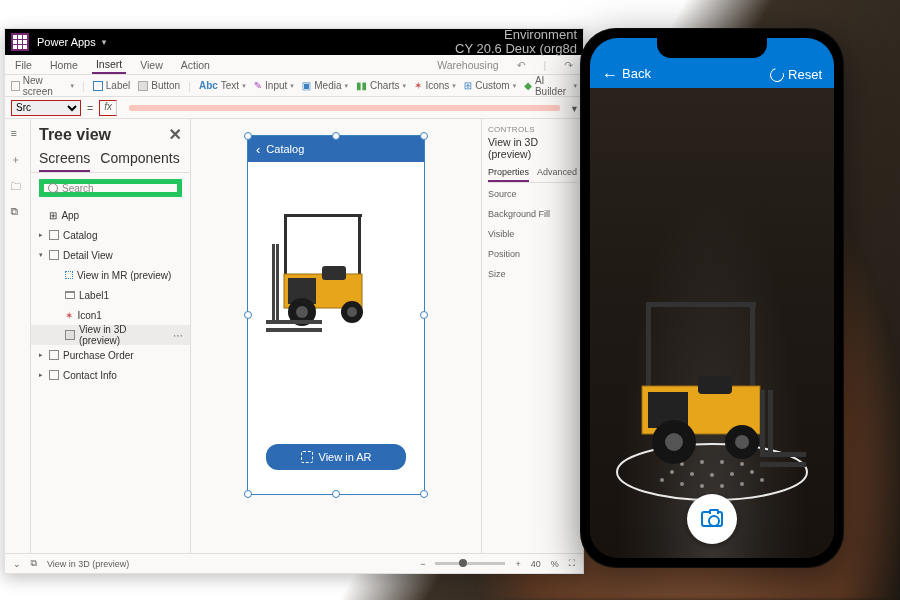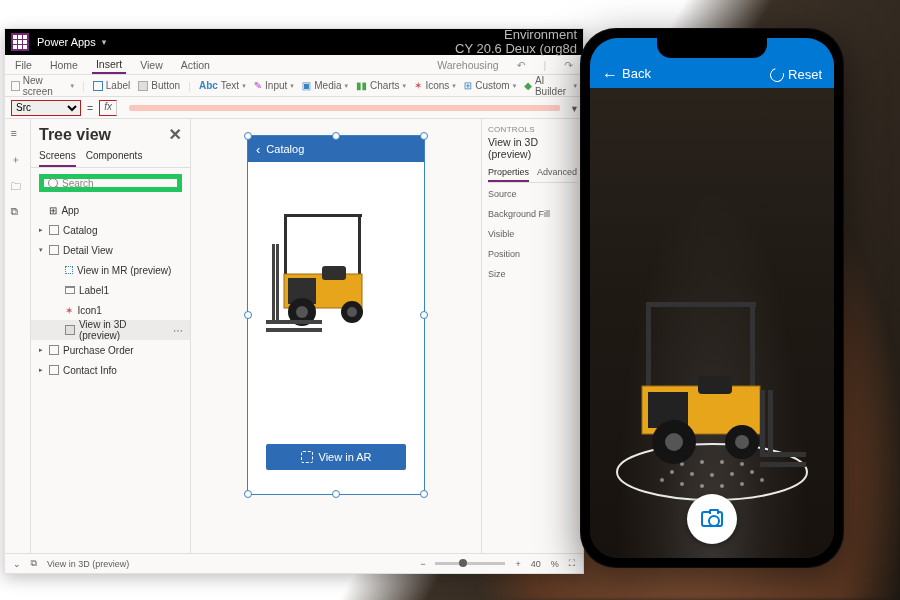--- a/index.html
+++ b/index.html
@@ -51,21 +51,21 @@
   .formulabar .fx { padding: 0 4px; font-style: italic; border-right: 1px solid #ccc; }
   .formulabar .redacted { flex: 1; height: 6px; background: #f9c7bd; margin: 0 6px; border-radius: 2px; }
 
   .body { flex: 1; display: flex; min-height: 0; }
   .rail { width: 26px; border-right: 1px solid #e1dfdd; display: flex; flex-direction: column; align-items: center; padding-top: 8px; gap: 12px; color: #605e5c; }
   .rail .ic { width: 14px; height: 14px; }
 
   .treepane { width: 160px; border-right: 1px solid #e1dfdd; display: flex; flex-direction: column; }
   .treehead { display: flex; align-items: center; padding: 6px 8px 2px; font-weight: 600; font-size: 16px; }
   .treehead .x { margin-left: auto; color: #605e5c; }
-  .treetabs { display: flex; gap: 10px; padding: 0 8px; border-bottom: 1px solid #e1dfdd; font-size: 10px; }
+  .treetabs { display: flex; gap: 10px; padding: 0 8px; border-bottom: 1px solid #e1dfdd; font-size: 14px; }
   .treetabs span { padding: 4px 0; }
   .treetabs .active { border-bottom: 2px solid #742774; color: #323130; }
   .search { margin: 6px 8px; display: flex; align-items: center; border: 5px solid #22c55e; height: 18px; padding: 0 4px; color: #8a8886; }
   .search .mg { width: 10px; height: 10px; border: 1px solid #8a8886; border-radius: 50%; margin-right: 4px; position: relative; }
   .search .mg::after { content: ""; position: absolute; width: 4px; height: 1px; background: #8a8886; bottom: -1px; right: -3px; transform: rotate(45deg); }
   .tree { padding: 2px 0; font-size: 10px; color: #323130; }
   .node { display: flex; align-items: center; height: 20px; padding-left: 8px; gap: 4px; }
   .node.l2 { padding-left: 34px; }
   .node .sq { width: 10px; height: 10px; border: 1px solid #8a8886; }
   .node .cube { width: 10px; height: 10px; background: #e1dfdd; border: 1px solid #8a8886; }
@@ -84,21 +84,21 @@
   
   .device {
     width: 178px; height: 360px; background: #fff; border: 1px solid #3b83c0;
     position: relative;
   }
   .handle { position: absolute; width: 8px; height: 8px; background: #fff; border: 1px solid #3b83c0; border-radius: 50%; }
   .device .hdr { height: 26px; background: #2d6bb5; color: #fff; display: flex; align-items: center; padding: 0 8px; font-size: 11px; gap: 6px; }
   .device .hdr .bk { font-size: 13px; }
   .device .ctn { position: absolute; top: 26px; left: 0; right: 0; bottom: 0; display: flex; flex-direction: column; align-items: center; }
   .forklift { width: 140px; height: 140px; margin-top: 38px; }
-  .arbtn { margin-top: auto; margin-bottom: 24px; width: 140px; height: 26px; background: #2d6bb5; color: #fff; border-radius: 2px; display: flex; align-items: center; justify-content: center; gap: 6px; font-size: 11px; }
+  .arbtn { margin-top: auto; margin-bottom: 24px; width: 140px; height: 26px; background: #2d6bb5; color: #fff; border-radius: 12px; display: flex; align-items: center; justify-content: center; gap: 6px; font-size: 11px; }
   .arbtn .ico { width: 12px; height: 12px; border: 1px dashed #fff; border-radius: 2px; }
 
   
   .props { width: 102px; border-left: 1px solid #e1dfdd; padding: 6px; font-size: 9px; color: #605e5c; }
   .props .lbl { text-transform: uppercase; font-size: 8px; letter-spacing: .3px; color: #8a8886; }
   .props .ttl { font-size: 10.5px; color: #323130; margin: 2px 0 4px; }
   .props .tabs { display: flex; gap: 8px; border-bottom: 1px solid #e1dfdd; margin-bottom: 6px; }
   .props .tabs span { padding: 3px 0; }
   .props .tabs .active { border-bottom: 2px solid #742774; color: #323130; }
   .props .row { margin-bottom: 10px; }

